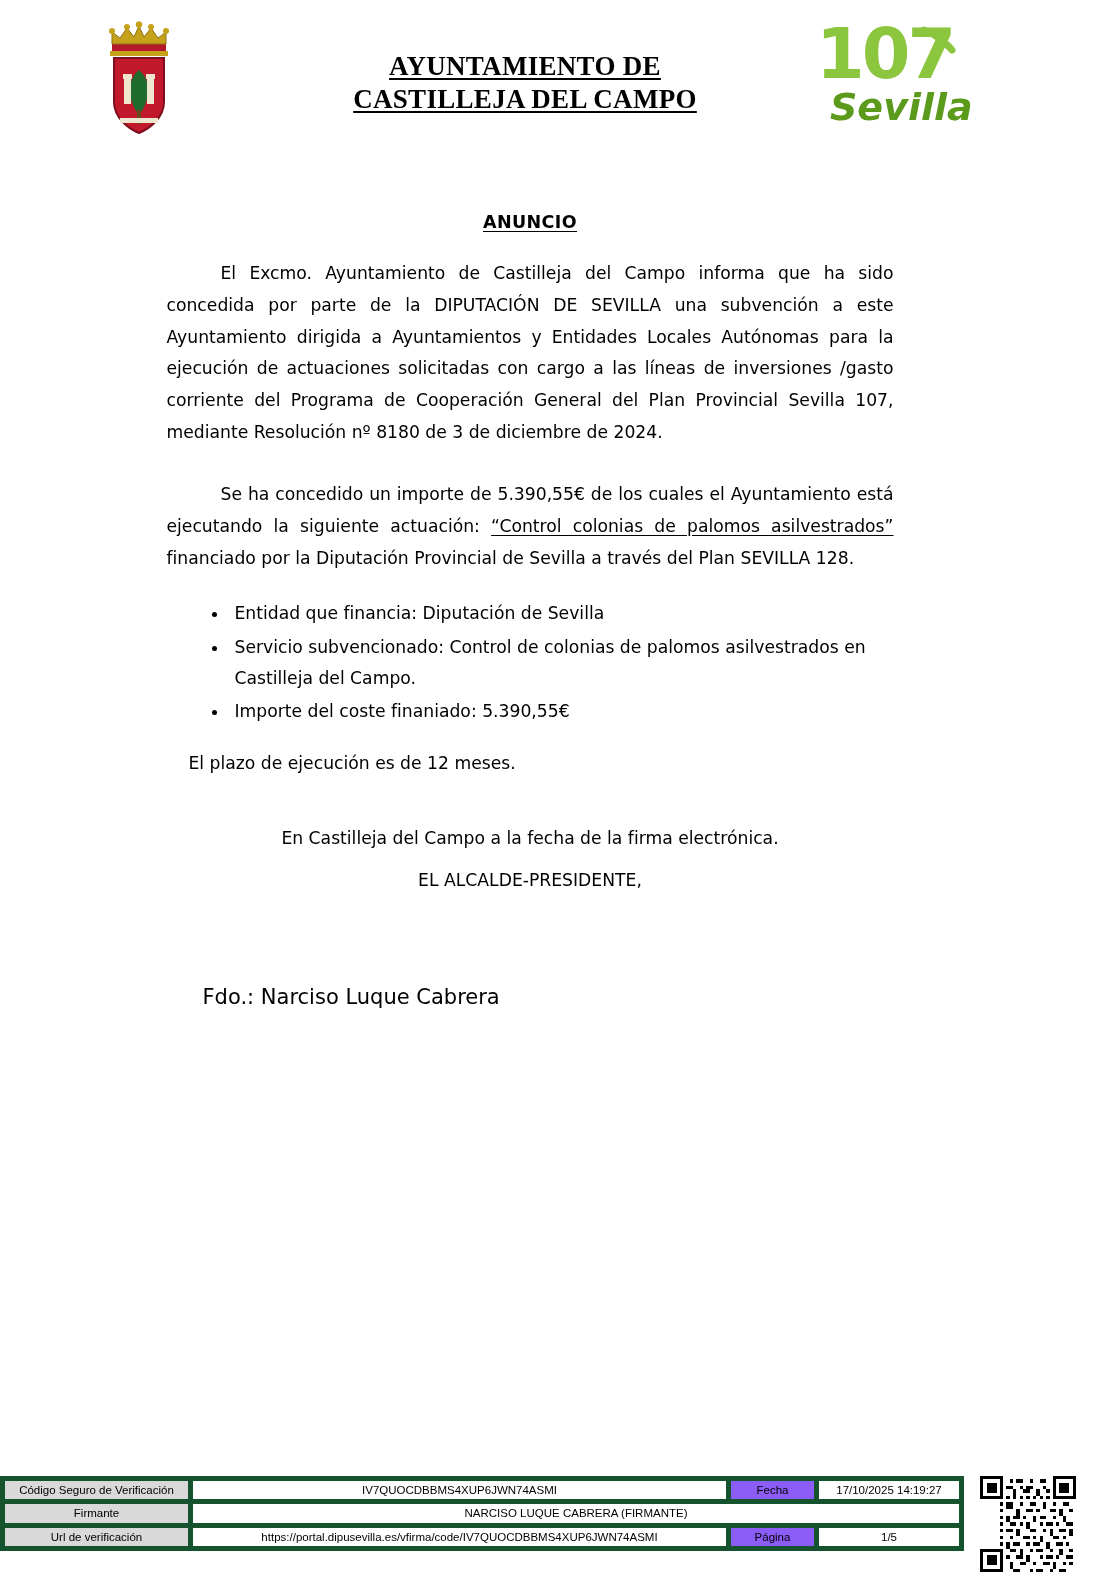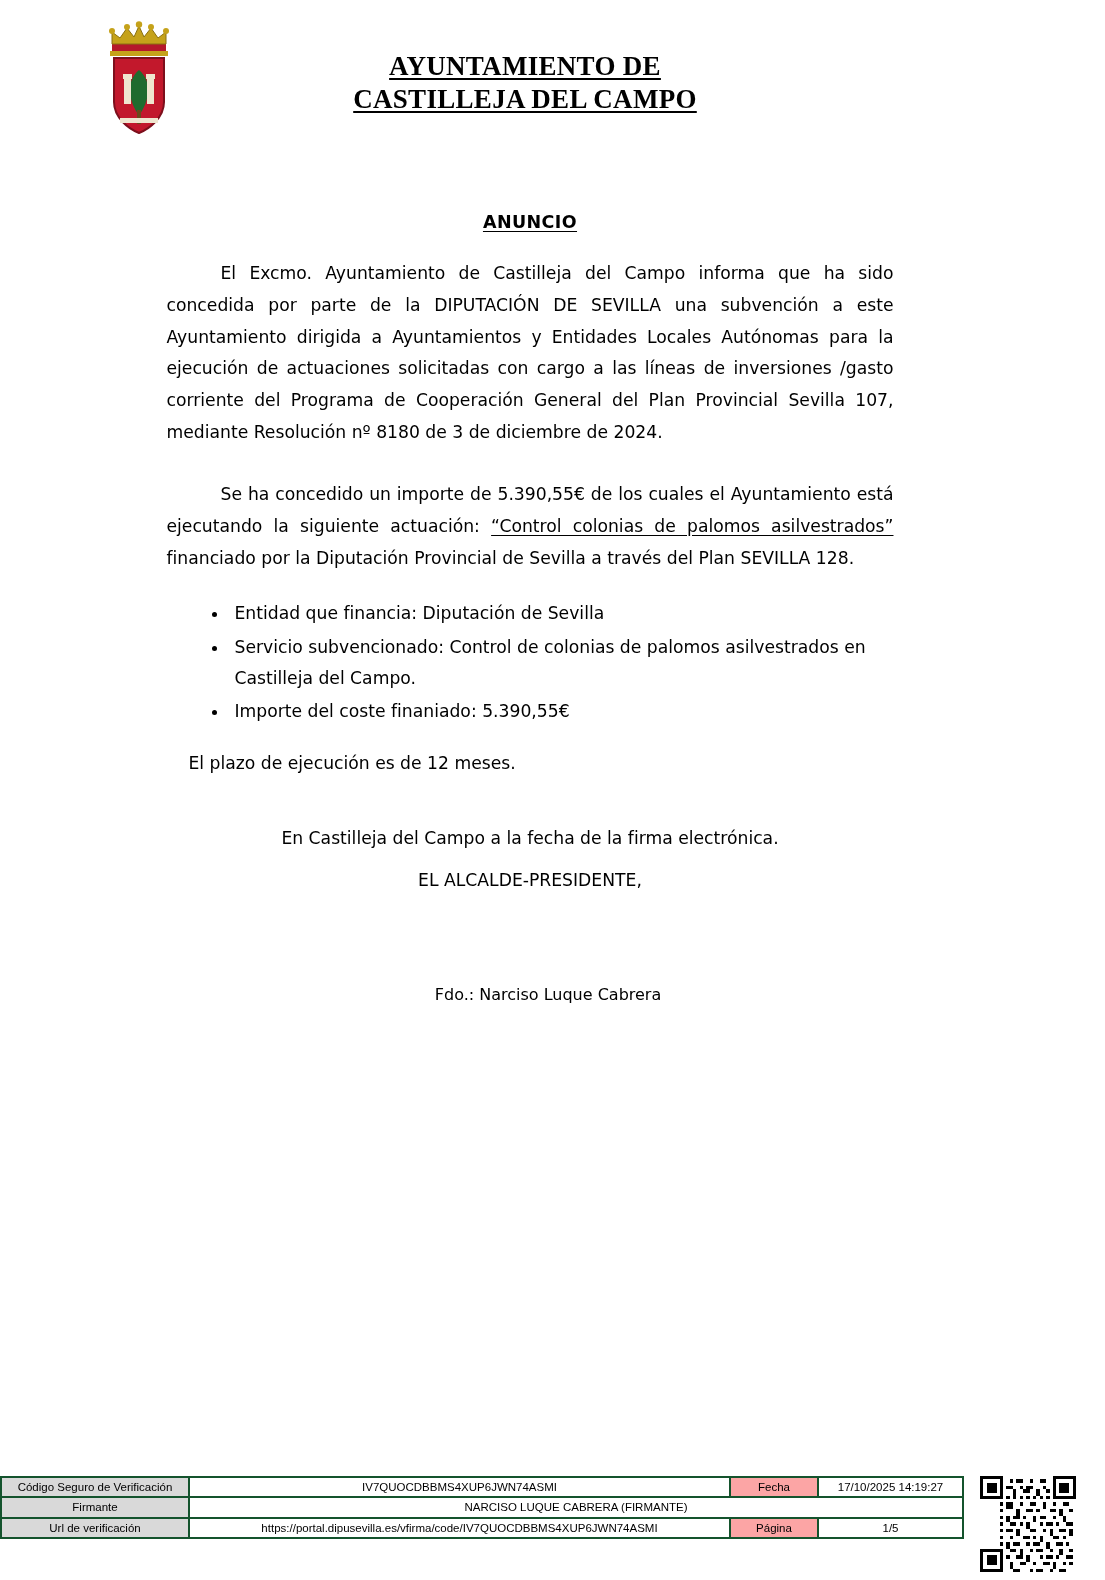--- a/index.html
+++ b/index.html
@@ -113,55 +113,55 @@
     width: 727px;
     margin: 44px auto 0 auto;
     font-size: 17.2px;
     line-height: 1.85;
     text-align: center;
   }
   .sign-block .alcalde { margin-top: 10px; }
   .sign-name {
     width: 727px;
     margin: 88px auto 0 auto;
-    font-size: 16px;
-    text-align: center;
+    font-size: 21px;
+    text-align: left;
     padding-left: 36px;
   }
 
   
   .csv-footer {
     position: absolute;
     left: 0;
     bottom: 8px;
     width: 1105px;
     display: flex;
     align-items: flex-start;
   }
   table.csv {
     border-collapse: collapse;
     width: 964px;
     table-layout: fixed;
     font-size: 11.5px;
     font-family: "Liberation Sans", sans-serif;
   }
   table.csv td {
-    border: 2px solid #14532d;
+    border: 5px solid #14532d;
     padding: 2px 12px;
     vertical-align: middle;
     line-height: 1.25;
   }
   td.label {
     background: #d9d9d9;
     text-align: center;
     width: 188px;
   }
   td.value { text-align: center; }
   td.small-label {
-    background: #fca5a5;
+    background: #8b5cf6;
     text-align: center;
     width: 88px;
   }
   td.date-value { width: 145px; text-align: center; }
   .qr-wrap {
     margin-left: 16px;
     width: 96px;
     height: 96px;
   }
   .qr-wrap svg { display: block; }
@@ -195,20 +195,27 @@
       <rect x="50" y="56" width="9" height="5" fill="#efe6cf"></rect>
       <rect x="24" y="100" width="38" height="5" fill="#efe6cf"></rect>
     </svg>
   </div>
 
   <div class="header-title">
     <span class="line">AYUNTAMIENTO DE</span>
     <span class="line">CASTILLEJA DEL CAMPO</span>
   </div>
 
+  <div class="logo107">
+    <svg viewBox="0 0 160 116" width="160" height="116" xmlns="http://www.w3.org/2000/svg">
+      <text x="4" y="62" font-family="DejaVu Sans, sans-serif" font-size="70" font-weight="bold" fill="#8cc63e" letter-spacing="-3">107</text>
+      <path d="M112 14 C128 20 140 34 140 34" stroke="#8cc63e" stroke-width="7" fill="none" stroke-linecap="round"></path>
+      <text x="18" y="104" font-family="DejaVu Sans, sans-serif" font-size="38" font-weight="bold" font-style="italic" fill="#5c9a1b">Sevilla</text>
+    </svg>
+  </div>
 </div>
 
 <div class="content">
 
   <div class="anuncio-title">ANUNCIO</div>
 
   <p class="para first"><span class="indent"></span><span>El Excmo. Ayuntamiento de Castilleja del Campo informa que ha sido concedida por parte de la DIPUTACIÓN DE SEVILLA una subvención a este Ayuntamiento dirigida a Ayuntamientos y Entidades Locales Autónomas para la ejecución de actuaciones solicitadas con cargo a las líneas de inversiones /gasto corriente del Programa de Cooperación General del Plan Provincial Sevilla 107, mediante Resolución nº 8180 de 3 de diciembre de 2024.</span></p>
 
   <p class="para second"><span class="indent"></span><span>Se ha concedido un importe de 5.390,55€ de los cuales el Ayuntamiento está ejecutando la siguiente actuación: </span><span class="underline-quote">“Control colonias de palomos asilvestrados”</span><span> financiado por la Diputación Provincial de Sevilla a través del Plan SEVILLA 128.</span></p>
 

